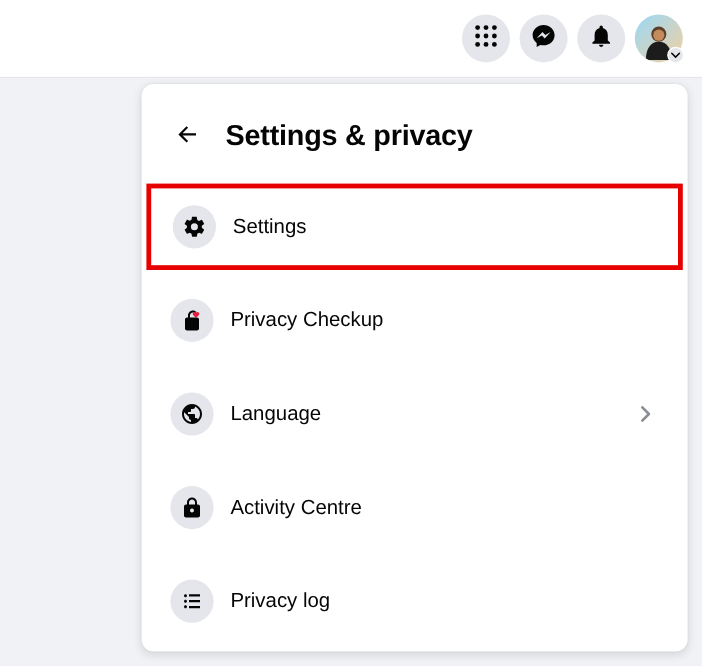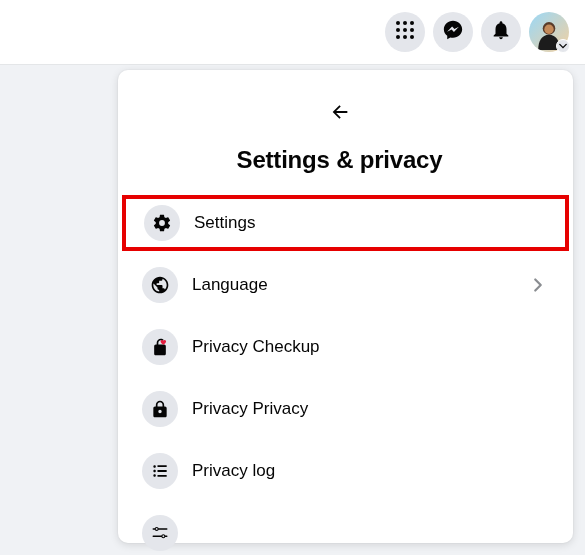--- a/index.html
+++ b/index.html
@@ -69,21 +69,20 @@
       background: #ffffff;
       border-radius: 10px;
       box-shadow: 0 2px 8px rgba(0,0,0,0.12), 0 0 0 1px rgba(0,0,0,0.02);
       padding: 14px 0 8px 0;
     }
     .panel-header {
       display: flex;
       align-items: center;
       gap: 14px;
       padding: 12px 32px 18px 20px;
-      flex-direction: column;
     }
     .back-btn {
       width: 36px;
       height: 36px;
       border-radius: 18px;
       display: flex;
       align-items: center;
       justify-content: center;
       cursor: pointer;
     }
@@ -93,21 +92,21 @@
       letter-spacing: -0.2px;
       color: #050505;
     }
     .menu {
       display: flex;
       flex-direction: column;
     }
     .menu-item {
       display: flex;
       align-items: center;
-      height: 56px;
+      height: 72px;
       padding: 0 18px;
       gap: 14px;
       cursor: pointer;
       margin: 3px 6px;
       border-radius: 8px;
     }
     .menu-item .icon-circle {
       width: 36px;
       height: 36px;
       border-radius: 18px;
@@ -203,48 +202,48 @@
         <svg width="20" height="20" viewBox="0 0 24 24">
             <path fill="#050505" d="M19.4 13c.04-.3.06-.6.06-1s-.02-.7-.06-1l2.1-1.6c.2-.15.25-.4.12-.62l-2-3.46c-.12-.22-.38-.3-.6-.22l-2.5 1c-.52-.4-1.08-.73-1.7-.98l-.38-2.65A.49.49 0 0 0 14 2h-4c-.25 0-.46.18-.49.42l-.38 2.65c-.62.25-1.18.58-1.7.98l-2.5-1c-.22-.08-.48 0-.6.22l-2 3.46c-.13.22-.07.47.12.62L4.56 11c-.04.3-.06.6-.06 1s.02.7.06 1l-2.1 1.6c-.2.15-.25.4-.12.62l2 3.46c.12.22.38.3.6.22l2.5-1c.52.4 1.08.73 1.7.98l.38 2.65c.03.24.24.42.49.42h4c.25 0 .46-.18.49-.42l.38-2.65c.62-.25 1.18-.58 1.7-.98l2.5 1c.22.08.48 0 .6-.22l2-3.46c.13-.22.07-.47-.12-.62L19.4 13zM12 15.5A3.5 3.5 0 1 1 12 8.5a3.5 3.5 0 0 1 0 7z"></path>
           </svg>
       </div>
       <span class="menu-label">Settings</span>
     </div>
 
     <div class="menu-item">
       <div class="icon-circle">
         <svg width="20" height="20" viewBox="0 0 24 24">
+          <path fill="#050505" d="M16 9h1c1.1 0 2 .9 2 2v9c0 1.1-.9 2-2 2H7c-1.1 0-2-.9-2-2v-9c0-1.1.9-2 2-2h1V7c0-2.76 2.24-5 5-5 1.4 0 2.66.58 3.57 1.5l-1.42 1.42C14.58 4.35 13.83 4 13 4c-1.65 0-3 1.35-3 3v2h6z"></path>
+          <path fill="#e41e3f" d="M17.5 3.5c-.6 0-1.1.35-1.5.85-.4-.5-.9-.85-1.5-.85-1 0-1.8.8-1.8 1.8 0 1.3 1.6 2.6 3.3 4 1.7-1.4 3.3-2.7 3.3-4 0-1-.8-1.8-1.8-1.8z"></path>
+        </svg>
+      </div>
+      <span class="menu-label">Privacy Checkup</span>
+    </div>
+
+    <div class="menu-item">
+      <div class="icon-circle">
+        <svg width="20" height="20" viewBox="0 0 24 24">
             <path fill="#050505" d="M12 2C6.48 2 2 6.48 2 12s4.48 10 10 10 10-4.48 10-10S17.52 2 12 2zm-1 17.93c-3.95-.49-7-3.85-7-7.93 0-.62.08-1.21.21-1.79L9 15v1c0 1.1.9 2 2 2v1.93zm6.9-2.54c-.26-.81-1-1.39-1.9-1.39h-1v-3c0-.55-.45-1-1-1H8v-2h2c.55 0 1-.45 1-1V7h2c1.1 0 2-.9 2-2v-.41c2.93 1.19 5 4.06 5 7.41 0 2.08-.8 3.97-2.1 5.39z"></path>
           </svg>
       </div>
       <span class="menu-label">Language</span>
       <span class="chevron-right">
         <svg width="22" height="22" viewBox="0 0 24 24">
             <path d="M9 6 L15 12 L9 18" stroke="#8a8d91" stroke-width="2.4" fill="none" stroke-linecap="round" stroke-linejoin="round"></path>
           </svg>
       </span>
     </div>
 
     <div class="menu-item">
       <div class="icon-circle">
         <svg width="20" height="20" viewBox="0 0 24 24">
-          <path fill="#050505" d="M16 9h1c1.1 0 2 .9 2 2v9c0 1.1-.9 2-2 2H7c-1.1 0-2-.9-2-2v-9c0-1.1.9-2 2-2h1V7c0-2.76 2.24-5 5-5 1.4 0 2.66.58 3.57 1.5l-1.42 1.42C14.58 4.35 13.83 4 13 4c-1.65 0-3 1.35-3 3v2h6z"></path>
-          <path fill="#e41e3f" d="M17.5 3.5c-.6 0-1.1.35-1.5.85-.4-.5-.9-.85-1.5-.85-1 0-1.8.8-1.8 1.8 0 1.3 1.6 2.6 3.3 4 1.7-1.4 3.3-2.7 3.3-4 0-1-.8-1.8-1.8-1.8z"></path>
-        </svg>
-      </div>
-      <span class="menu-label">Privacy Checkup</span>
-    </div>
-
-    <div class="menu-item">
-      <div class="icon-circle">
-        <svg width="20" height="20" viewBox="0 0 24 24">
             <path fill="#050505" d="M18 9h-1V7c0-2.76-2.24-5-5-5S7 4.24 7 7v2H6c-1.1 0-2 .9-2 2v9c0 1.1.9 2 2 2h12c1.1 0 2-.9 2-2v-9c0-1.1-.9-2-2-2zM9 7c0-1.66 1.34-3 3-3s3 1.34 3 3v2H9V7zm3 10c-1.1 0-2-.9-2-2s.9-2 2-2 2 .9 2 2-.9 2-2 2z"></path>
           </svg>
       </div>
-      <span class="menu-label">Privacy Privacy</span>
+      <span class="menu-label">Activity Centre</span>
     </div>
 
     <div class="menu-item">
       <div class="icon-circle">
         <svg width="20" height="20" viewBox="0 0 24 24">
             <path fill="#050505" d="M4 6.5c0-.83.67-1.5 1.5-1.5S7 5.67 7 6.5 6.33 8 5.5 8 4 7.33 4 6.5zM4 12c0-.83.67-1.5 1.5-1.5S7 11.17 7 12s-.67 1.5-1.5 1.5S4 12.83 4 12zm0 5.5c0-.83.67-1.5 1.5-1.5S7 16.67 7 17.5 6.33 19 5.5 19 4 18.33 4 17.5zM9 5h11v2.2H9zM9 10.9h11v2.2H9zM9 16.8h11V19H9z"></path>
           </svg>
       </div>
       <span class="menu-label">Privacy log</span>
     </div>

